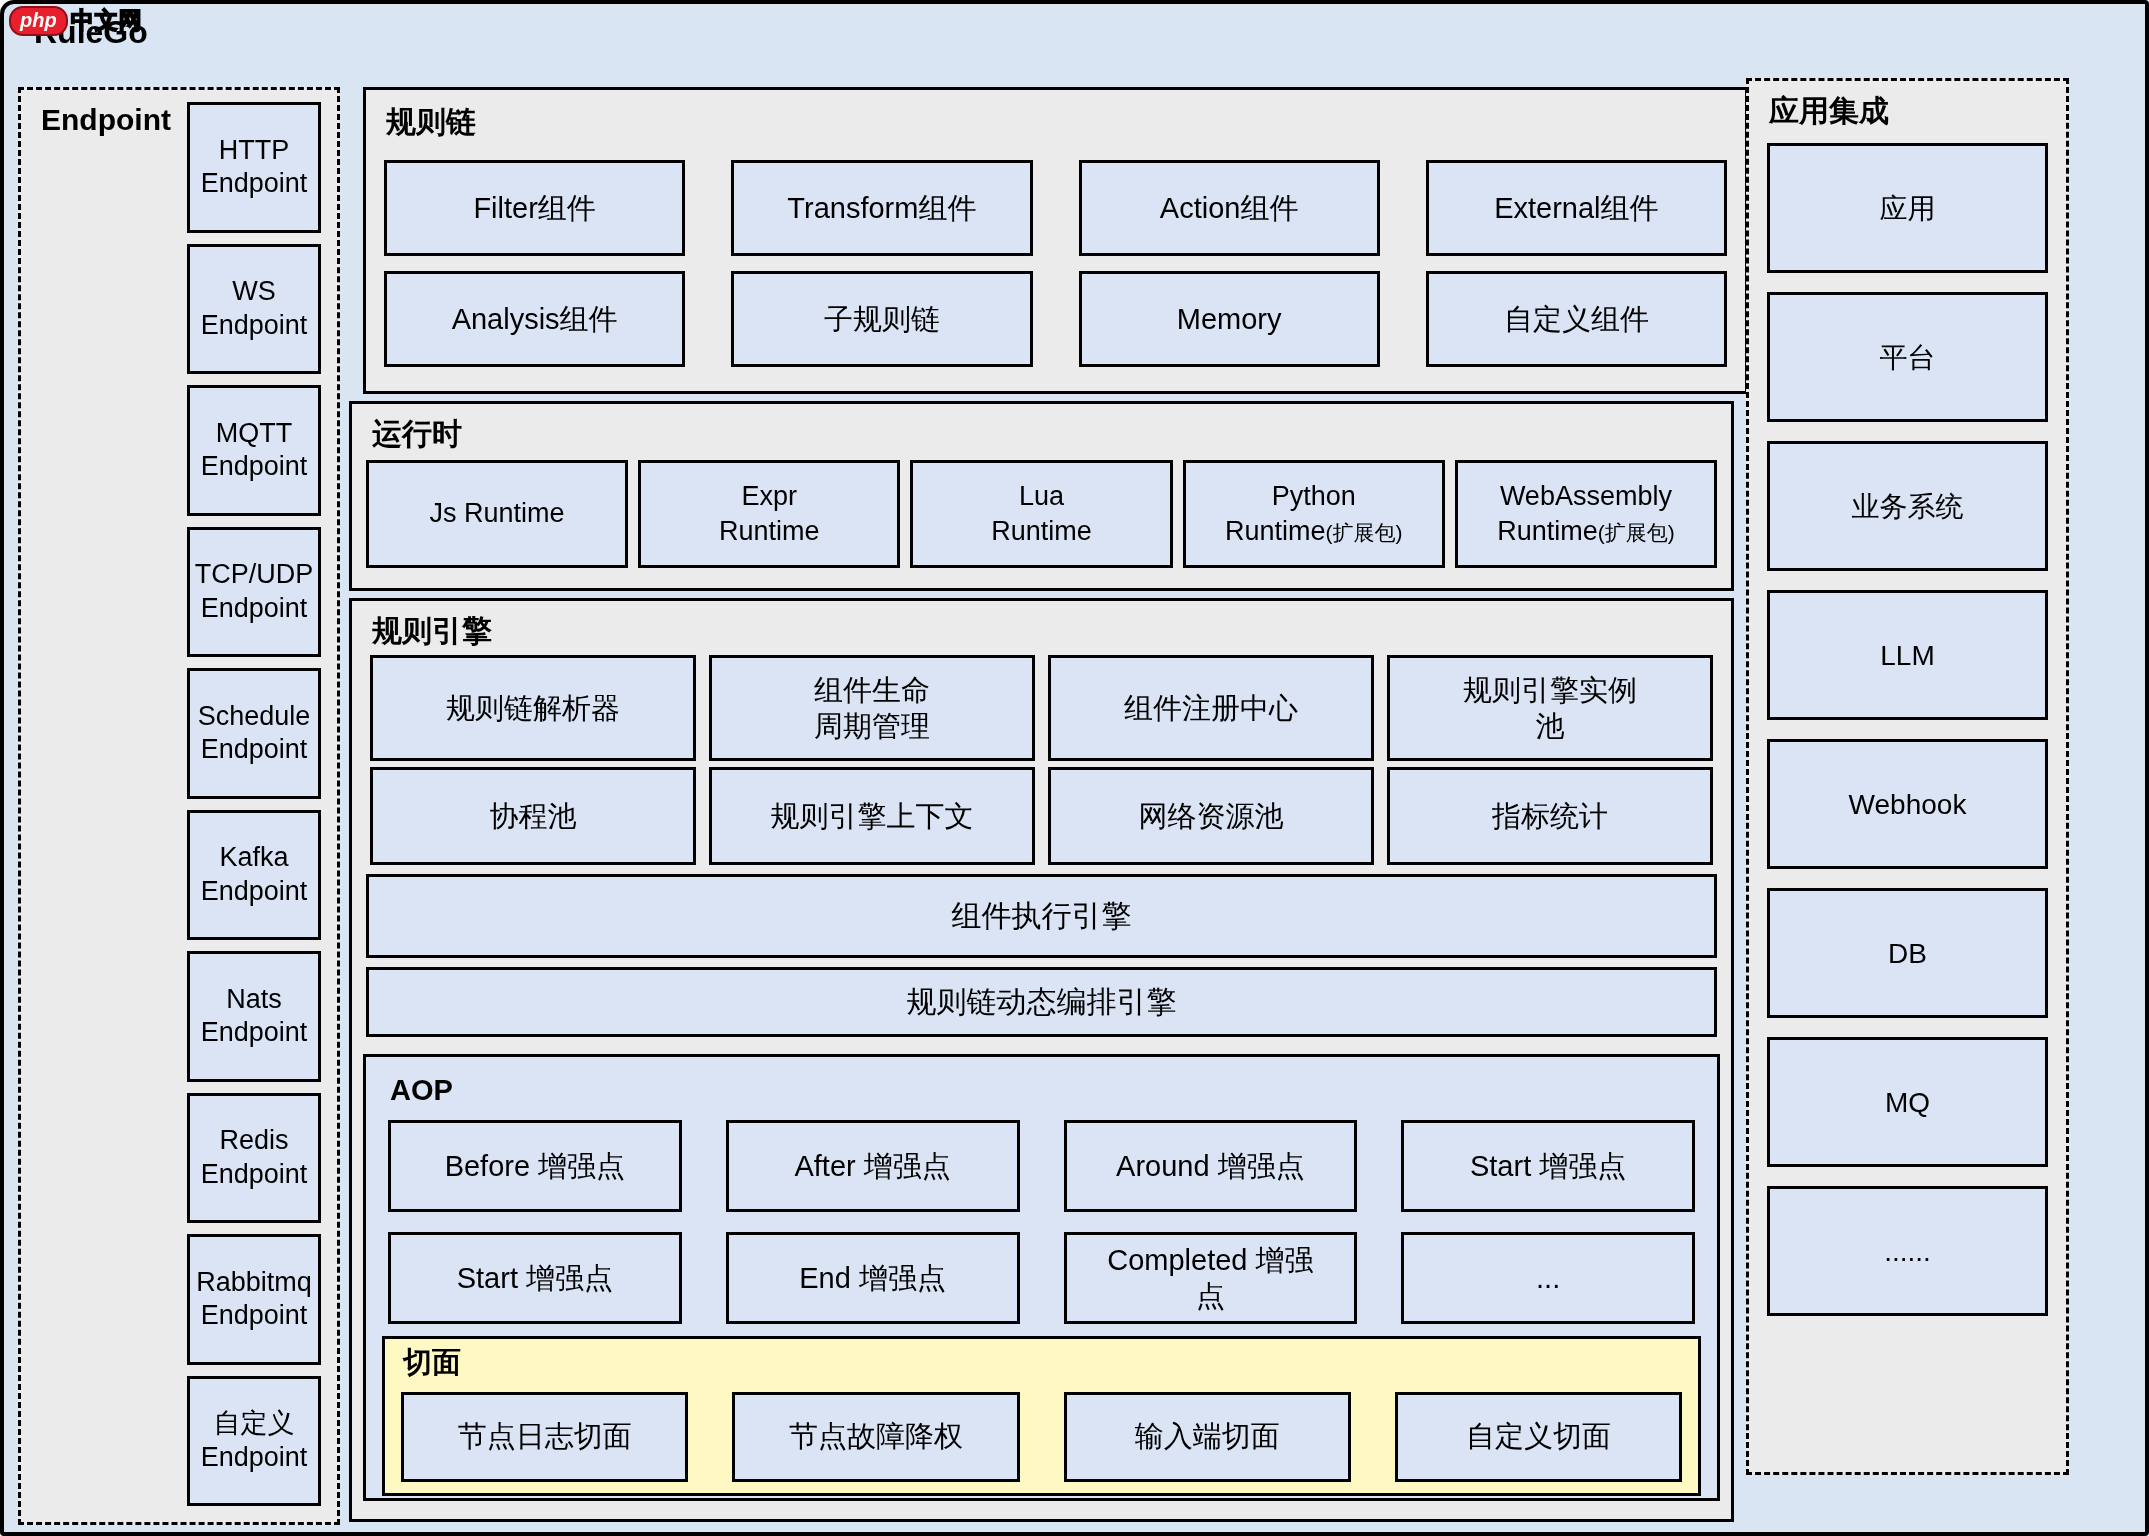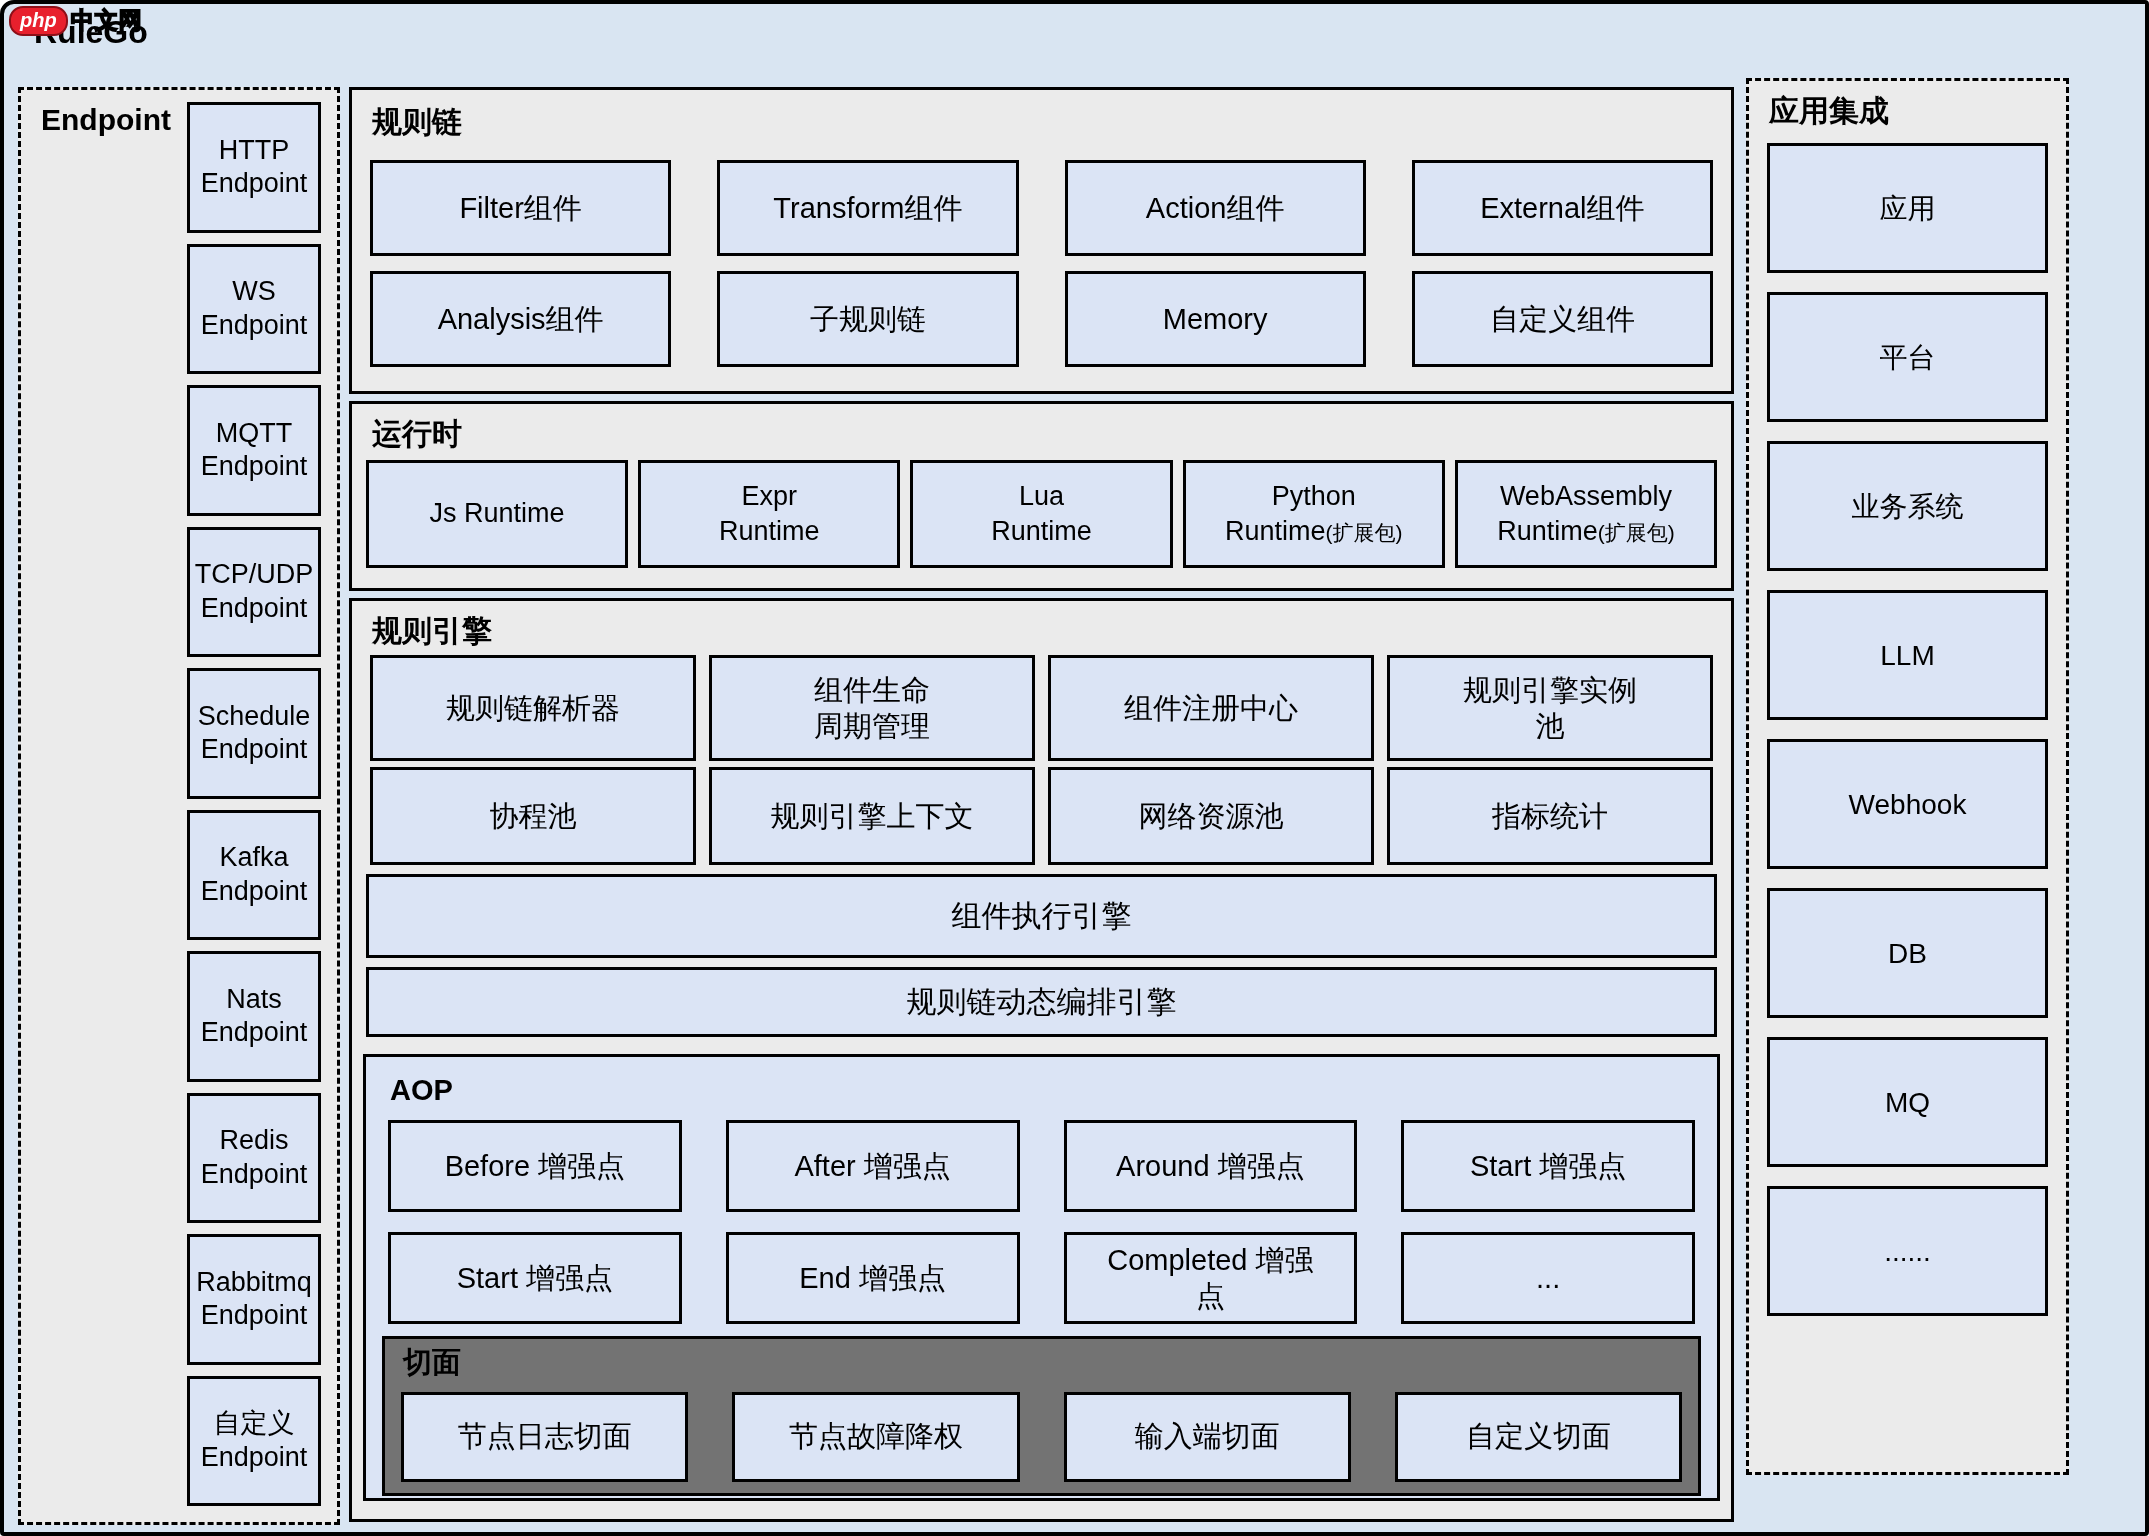--- a/index.html
+++ b/index.html
@@ -23,21 +23,21 @@
   .box{background:#dbe4f5;border:3px solid #000;box-sizing:border-box;
     display:flex;align-items:center;justify-content:center;flex-direction:column;
     text-align:center;white-space:pre-line;font-size:27px;line-height:1.25}
 
   
   #endpoint{left:14px;top:83px;width:322px;height:1438px;display:flex;flex-direction:row}
   #endpoint .vboxes{flex:1;display:flex;flex-direction:column;gap:11px;padding:12px 16px 16px}
   #endpoint .box{flex:1}
 
   
-  #rule-chain{left:345px;top:83px;width:1385px;height:307px}
+  #rule-chain{left:359px;top:83px;width:1385px;height:307px}
   .hrow{display:flex}
   #rule-chain .panel-title{padding-top:14px}
   #rule-chain .hrow{padding:0 18px;gap:46px}
   #rule-chain .hrow.r1{margin-top:20px}
   #rule-chain .hrow.r2{margin-top:15px}
   #rule-chain .box{flex:1;height:96px;font-size:29px}
 
   #runtime{left:345px;top:397px;width:1385px;height:190px}
   #runtime .hrow{margin-top:8px;padding:0 14px;gap:10px}
   #runtime .box{flex:1;height:108px;font-size:27px;line-height:1.3}
@@ -53,21 +53,21 @@
   .bar{margin:9px 14px 0;height:84px;font-size:30px}
   .bar.b2{height:70px}
 
   #aop{margin:17px 11px 0;height:447px;background:#dbe4f5;border:3px solid #000;box-sizing:border-box}
   #aop > .panel-title{font-size:29px;padding:16px 0 0 24px}
   #aop > .hrow{padding:0 22px;gap:44px}
   #aop > .hrow.r1{margin-top:12px}
   #aop > .hrow.r2{margin-top:20px}
   #aop > .hrow .box{flex:1;height:92px;font-size:29px}
 
-  #aspect{margin:12px 16px 0;height:160px;background:#737373;border:3px solid #000;box-sizing:border-box}
+  #aspect{margin:12px 16px 0;height:160px;background:#fef9c3;border:3px solid #000;box-sizing:border-box}
   #aspect .panel-title{font-size:29px;padding:6px 0 0 18px}
   #aspect .hrow{margin-top:12px;padding:0 16px;gap:44px}
   #aspect .box{flex:1;height:90px;font-size:29px}
 
   
   #integration{left:1742px;top:74px;width:323px;height:1397px}
   #integration .vboxes{display:flex;flex-direction:column;gap:19px;padding:14px 18px 0}
   #integration .box{height:130px;font-size:28px}
 </style>
 </head>

